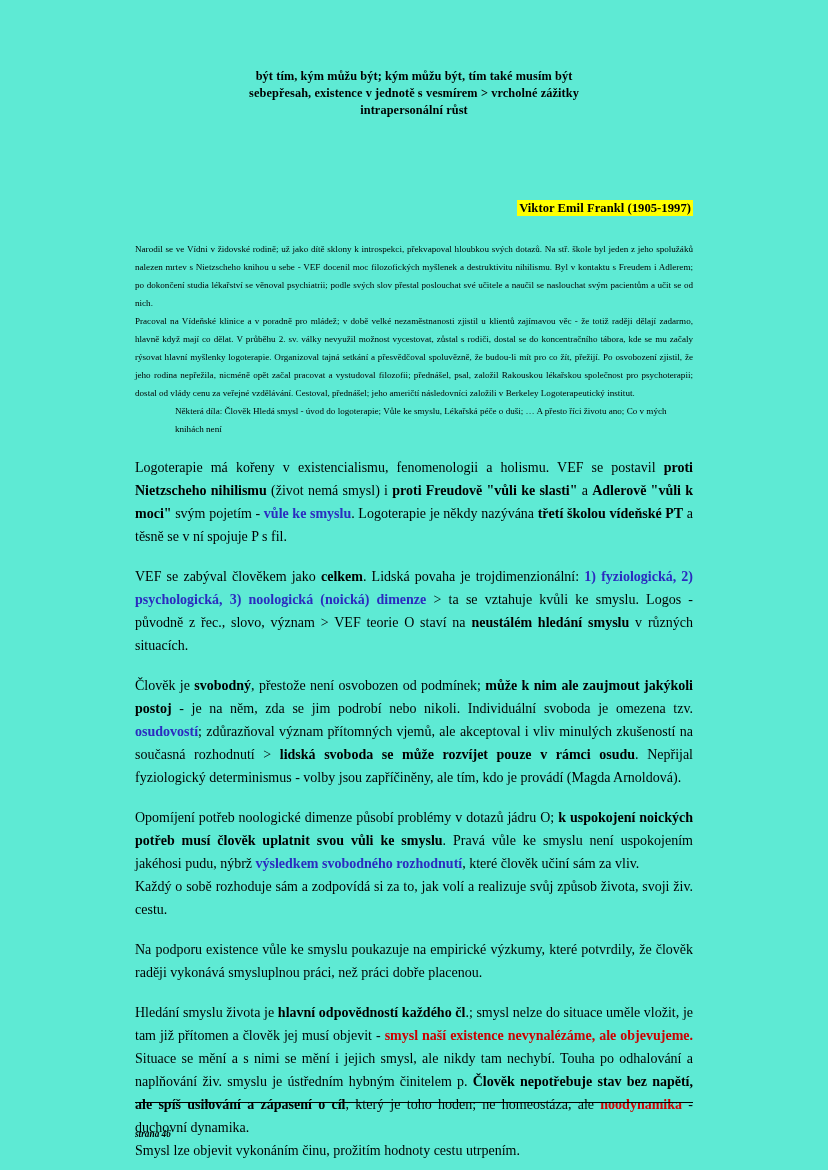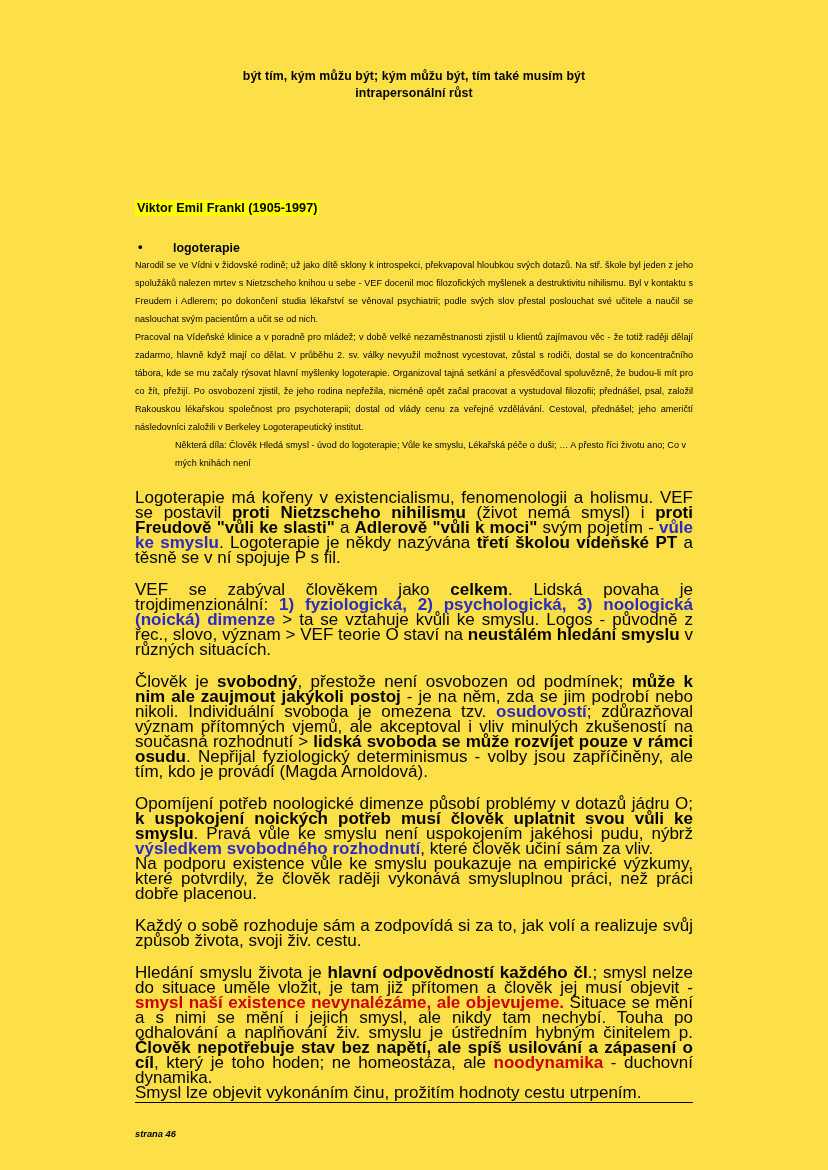--- a/index.html
+++ b/index.html
@@ -4,22 +4,22 @@
 <style>
   html, body {
     margin: 0;
     padding: 0;
     background: #ffffff;
   }
   .page {
     position: relative;
     width: 828px;
     height: 1170px;
-    background: #fde047;
-    font-family: Liberation Sans, sans-serif;
+    background: #5eead4;
+    font-family: Liberation Serif, serif;
     color: #000000;
     overflow: hidden;
     box-sizing: border-box;
   }
 
   
   .header-block {
     position: absolute;
     left: 135px;
     top: 68px;
@@ -34,21 +34,21 @@
 
   
   .content {
     position: absolute;
     left: 135px;
     top: 198px;
     width: 558px;
   }
 
   .title-row {
-    text-align: left;
+    text-align: right;
     margin: 0 0 24px 0;
   }
   .title-hl {
     background: #ffff00;
     font-weight: bold;
     font-size: 12.6px;
     color: #000;
     padding: 1px 2px;
     letter-spacing: 0.05px;
   }
@@ -88,22 +88,22 @@
     margin-bottom: 0;
   }
   .small-block p {
     margin: 0 0 0 0;
     text-align: justify;
   }
   .small-block p.last-line-left { text-align: left; margin-left: 40px; }
 
   
   .body-p {
-    font-size: 17px;
-    line-height: 15px;
+    font-size: 14px;
+    line-height: 23px;
     text-align: justify;
     margin: 0 0 17px 0;
   }
   .body-p.tight { margin-bottom: 0; }
 
   b, strong { font-weight: bold; }
   .blue { color: #2b2bbf; font-weight: bold; }
   .red  { color: #cc0000; font-weight: bold; }
   .redhead { color: #cc0000; font-weight: bold; font-size: 12.3px; }
 
@@ -138,53 +138,49 @@
     font-weight: bold;
   }
 </style>
 </head>
 <body>
 
 <div class="page">
 
   <div class="header-block">
     <span class="hline">být tím, kým můžu být; kým můžu být, tím také musím být</span>
+    <span class="hline">sebepřesah, existence v jednotě s vesmírem &gt; vrcholné zážitky</span>
     <span class="hline">intrapersonální růst</span>
   </div>
 
   <div class="content">
 
     <div class="title-row">
       <span class="title-hl">Viktor Emil Frankl (1905-1997)</span>
     </div>
 
-    <ul class="bl lead-bullet">
-      <li>
-        <span>logoterapie</span>
-      </li>
-    </ul>
 
     <div class="small-block">
       <p>Narodil se ve Vídni v židovské rodině; už jako dítě sklony k introspekci, překvapoval hloubkou svých dotazů. Na stř. škole byl jeden z jeho spolužáků nalezen mrtev s Nietzscheho knihou u sebe - VEF docenil moc filozofických myšlenek a destruktivitu nihilismu. Byl v kontaktu s Freudem i Adlerem; po dokončení studia lékařství se věnoval psychiatrii; podle svých slov přestal poslouchat své učitele a naučil se naslouchat svým pacientům a učit se od nich.</p>
       <p>Pracoval na Vídeňské klinice a v poradně pro mládež; v době velké nezaměstnanosti zjistil u klientů zajímavou věc - že totiž raději dělají zadarmo, hlavně když mají co dělat. V průběhu 2. sv. války nevyužil možnost vycestovat, zůstal s rodiči, dostal se do koncentračního tábora, kde se mu začaly rýsovat hlavní myšlenky logoterapie. Organizoval tajná setkání a přesvědčoval spoluvězně, že budou-li mít pro co žít, přežijí. Po osvobození zjistil, že jeho rodina nepřežila, nicméně opět začal pracovat a vystudoval filozofii; přednášel, psal, založil Rakouskou lékařskou společnost pro psychoterapii; dostal od vlády cenu za veřejné vzdělávání. Cestoval, přednášel; jeho američtí následovníci založili v Berkeley Logoterapeutický institut.</p>
       <p class="last-line-left">Některá díla: Člověk Hledá smysl - úvod do logoterapie; Vůle ke smyslu, Lékařská péče o duši; … A přesto říci životu ano; Co v mých knihách není</p>
     </div>
 
     <div style="height:18px"></div>
 
     <p class="body-p"><span>Logoterapie má kořeny v existencialismu, fenomenologii a holismu. VEF se postavil </span><b>proti Nietzscheho nihilismu</b><span> (život nemá smysl) i </span><b>proti Freudově "vůli ke slasti"</b><span> a </span><b>Adlerově "vůli k moci"</b><span> svým pojetím - </span><span class="blue">vůle ke smyslu</span><span>. Logoterapie je někdy nazývána </span><b>třetí školou vídeňské PT</b><span> a těsně se v ní spojuje P s fil.</span></p>
 
     <p class="body-p"><span>VEF se zabýval člověkem jako </span><b>celkem</b><span>. Lidská povaha je trojdimenzionální: </span><span class="blue">1) fyziologická, 2) psychologická, 3) noologická (noická) dimenze</span><span> &gt; ta se vztahuje kvůli ke smyslu. Logos - původně z řec., slovo, význam &gt; VEF teorie O staví na </span><b>neustálém hledání smyslu</b><span> v různých situacích.</span></p>
 
     <p class="body-p"><span>Člověk je </span><b>svobodný</b><span>, přestože není osvobozen od podmínek; </span><b>může k nim ale zaujmout jakýkoli postoj</b><span> - je na něm, zda se jim podrobí nebo nikoli. Individuální svoboda je omezena tzv. </span><span class="blue">osudovostí</span><span>; zdůrazňoval význam přítomných vjemů, ale akceptoval i vliv minulých zkušeností na současná rozhodnutí &gt; </span><b>lidská svoboda se může rozvíjet pouze v rámci osudu</b><span>. Nepřijal fyziologický determinismus - volby jsou zapříčiněny, ale tím, kdo je provádí (Magda Arnoldová).</span></p>
 
     <p class="body-p tight"><span>Opomíjení potřeb noologické dimenze působí problémy v dotazů jádru O; </span><b>k uspokojení noických potřeb musí člověk uplatnit svou vůli ke smyslu</b><span>. Pravá vůle ke smyslu není uspokojením jakéhosi pudu, nýbrž </span><span class="blue">výsledkem svobodného rozhodnutí</span><span>, které člověk učiní sám za vliv.</span></p>
+    <p class="body-p">Každý o sobě rozhoduje sám a zodpovídá si za to, jak volí a realizuje svůj způsob života, svoji živ. cestu.</p>
+
     <p class="body-p">Na podporu existence vůle ke smyslu poukazuje na empirické výzkumy, které potvrdily, že člověk raději vykonává smysluplnou práci, než práci dobře placenou.</p>
-
-    <p class="body-p">Každý o sobě rozhoduje sám a zodpovídá si za to, jak volí a realizuje svůj způsob života, svoji živ. cestu.</p>
 
     <p class="body-p tight"><span>Hledání smyslu života je </span><b>hlavní odpovědností každého čl</b><span>.; smysl nelze do situace uměle vložit, je tam již přítomen a člověk jej musí objevit - </span><span class="red">smysl naší existence nevynalézáme, ale objevujeme.</span><span> Situace se mění a s nimi se mění i jejich smysl, ale nikdy tam nechybí. Touha po odhalování a naplňování živ. smyslu je ústředním hybným činitelem p. </span><b>Člověk nepotřebuje stav bez napětí, ale spíš usilování a zápasení o cíl</b><span>, který je toho hoden; ne homeostáza, ale </span><span class="red">noodynamika</span><span> - duchovní dynamika.</span></p>
     <p class="body-p">Smysl lze objevit vykonáním činu, prožitím hodnoty cestu utrpením.</p>
 
 
 
   </div>
 
   <div class="footer-rule"></div>
   <div class="footer-text">strana 46</div>

